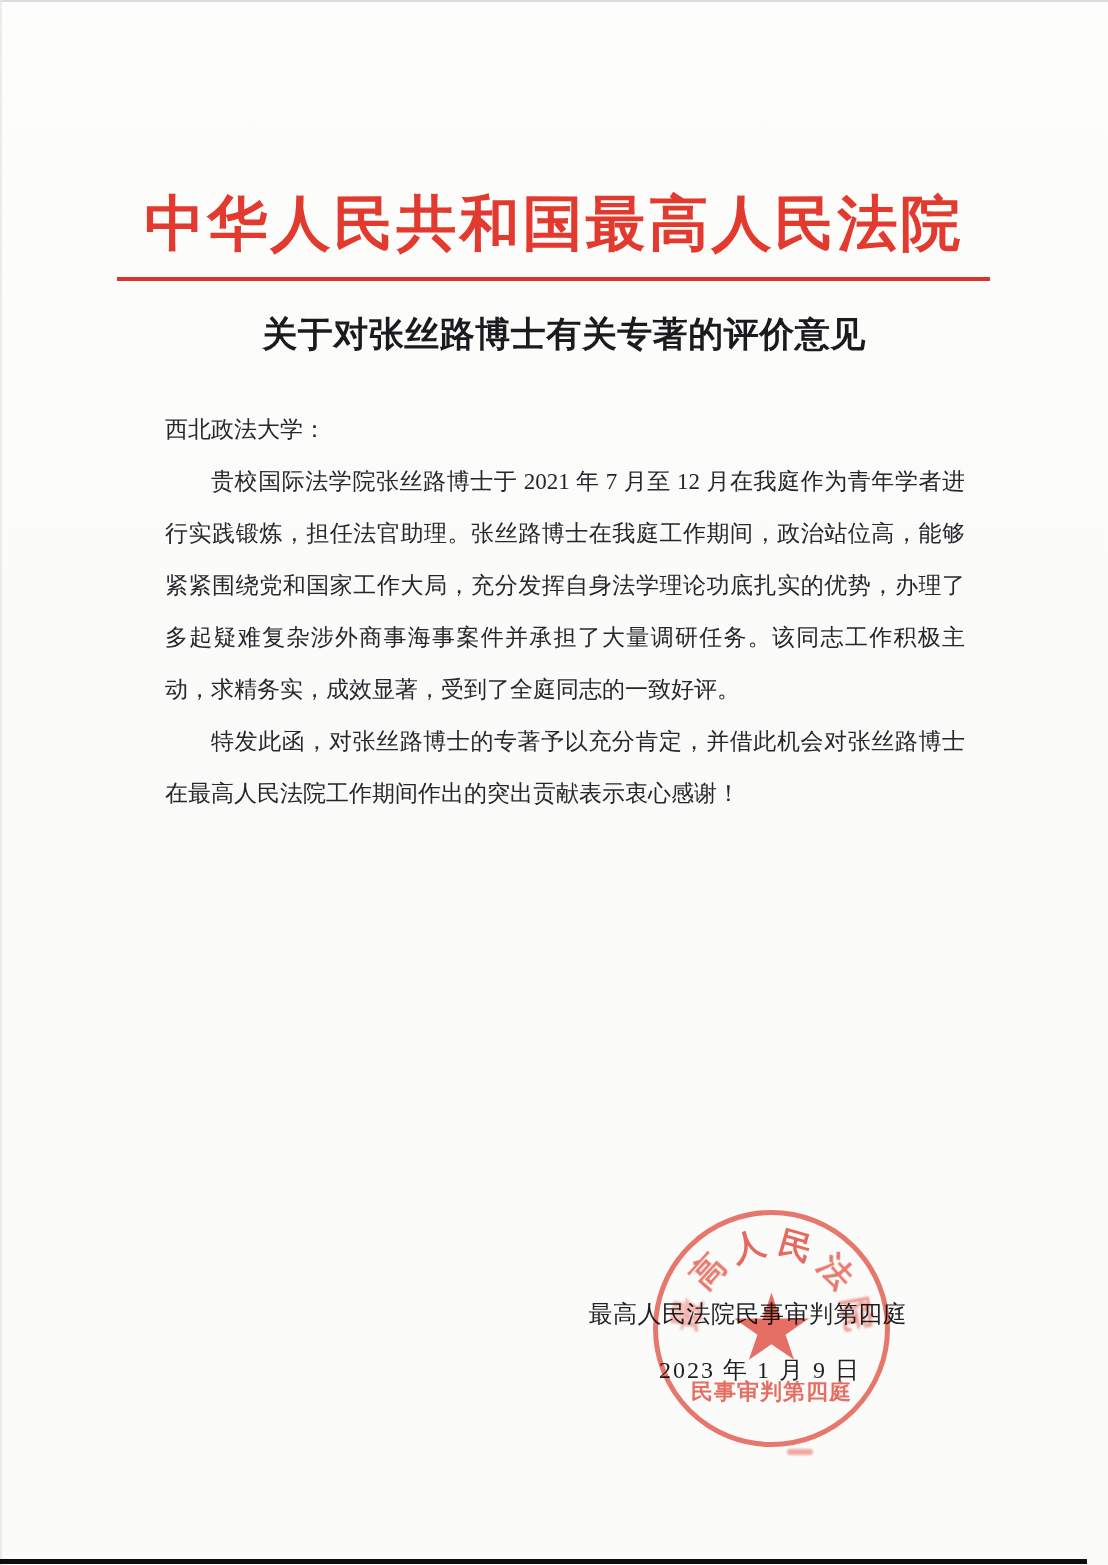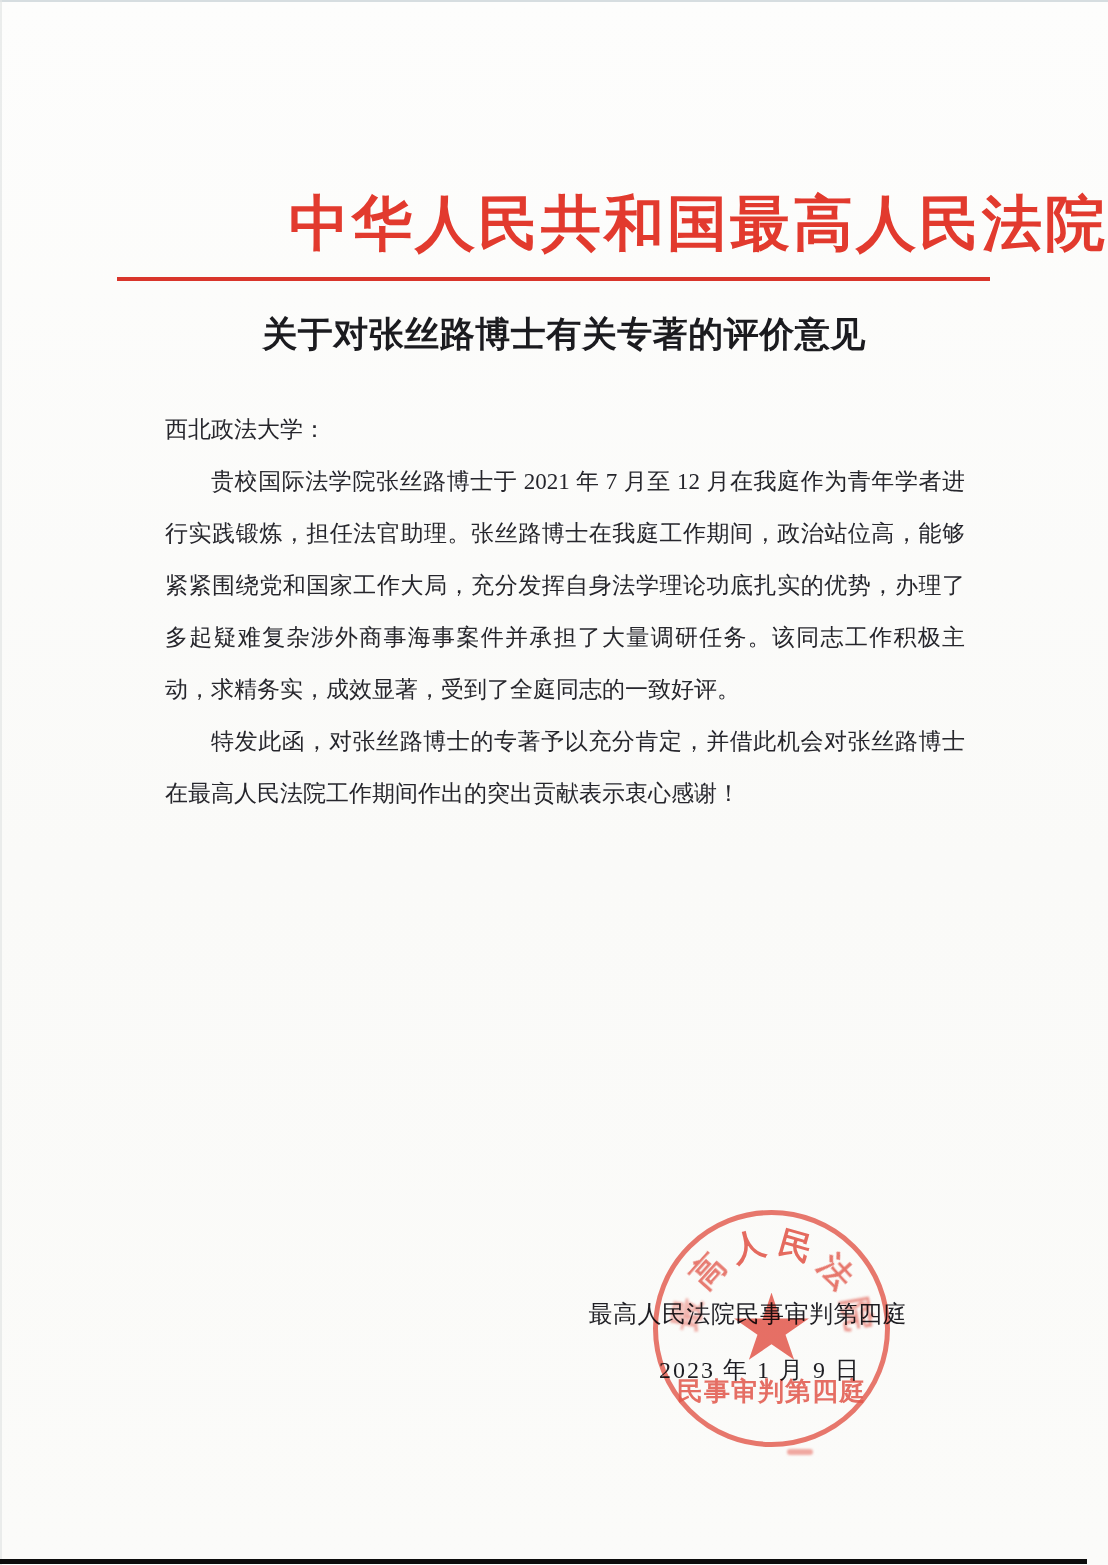--- a/index.html
+++ b/index.html
@@ -26,21 +26,21 @@
   .scan-edge-left{
     position:absolute;top:0;left:0;width:2px;height:100%;
     background:#e3e6e6;opacity:.7;
   }
   .scan-edge-bottom{
     position:absolute;top:1559px;left:0;width:1087px;height:5px;
     background:#0d0d0d;
   }
   .header-title{
     position:absolute;top:188px;left:0;width:100%;
-    margin:0;text-align:right;
+    margin:0;text-align:center;
     font-size:60px;line-height:72px;font-weight:700;
     letter-spacing:3px;
     color:var(--header-red);
     white-space:nowrap;
   }
   .red-rule{
     position:absolute;top:277px;left:117px;width:873px;height:4px;
     background:var(--rule-red);
   }
   .doc-title{
@@ -96,21 +96,21 @@
   .seal .star{
     position:absolute;left:50%;top:50%;
     width:78px;height:74px;margin:-36px 0 0 -39px;
     background:var(--seal-red);opacity:.85;
     clip-path:polygon(50% 0%,61% 35%,98% 35%,68% 57%,79% 91%,50% 70%,21% 91%,32% 57%,2% 35%,39% 35%);
   }
   .seal-bottom{
     position:absolute;left:50%;top:167px;
     width:220px;margin-left:-110px;
     text-align:center;
-    font-size:26px;line-height:30px;font-weight:700;
+    font-size:22px;line-height:30px;font-weight:700;
     color:var(--seal-red);opacity:.85;
     letter-spacing:1px;white-space:nowrap;
   }
   .red-speck{
     position:absolute;left:787px;top:1449px;width:26px;height:6px;
     background:var(--seal-red);opacity:.5;border-radius:3px;
     filter:blur(1px);
   }
 </style>
 </head>

